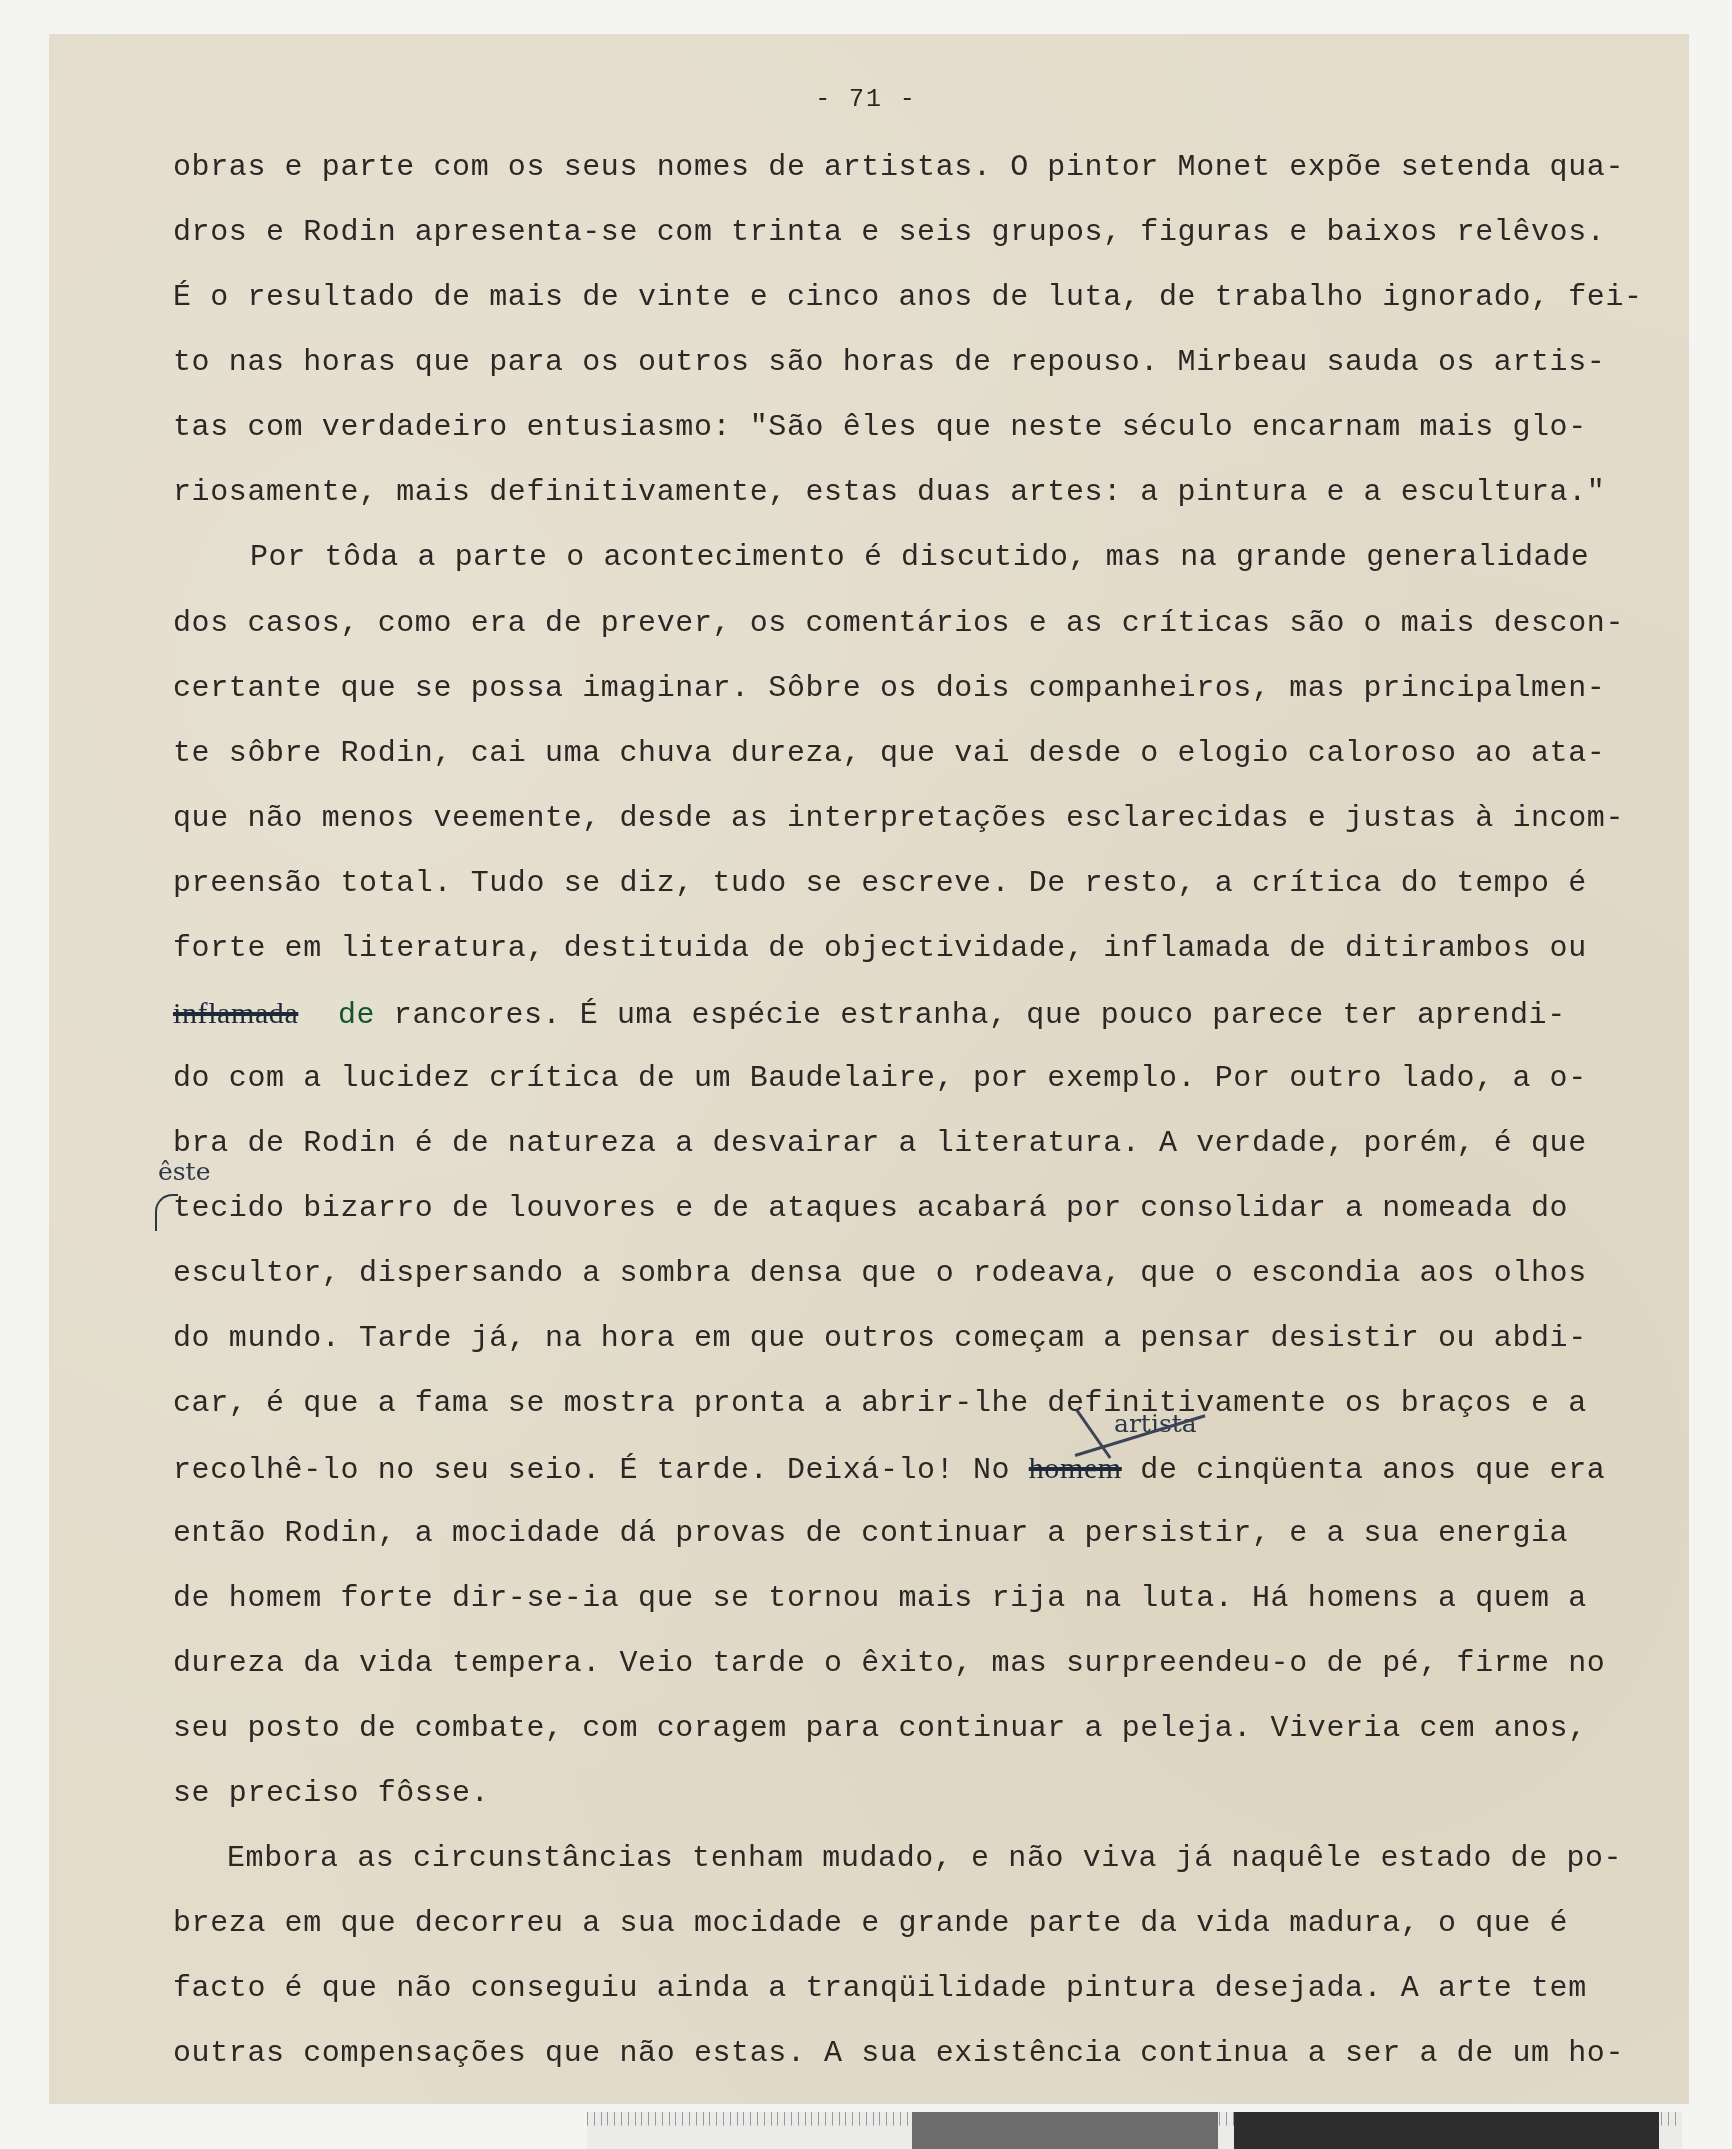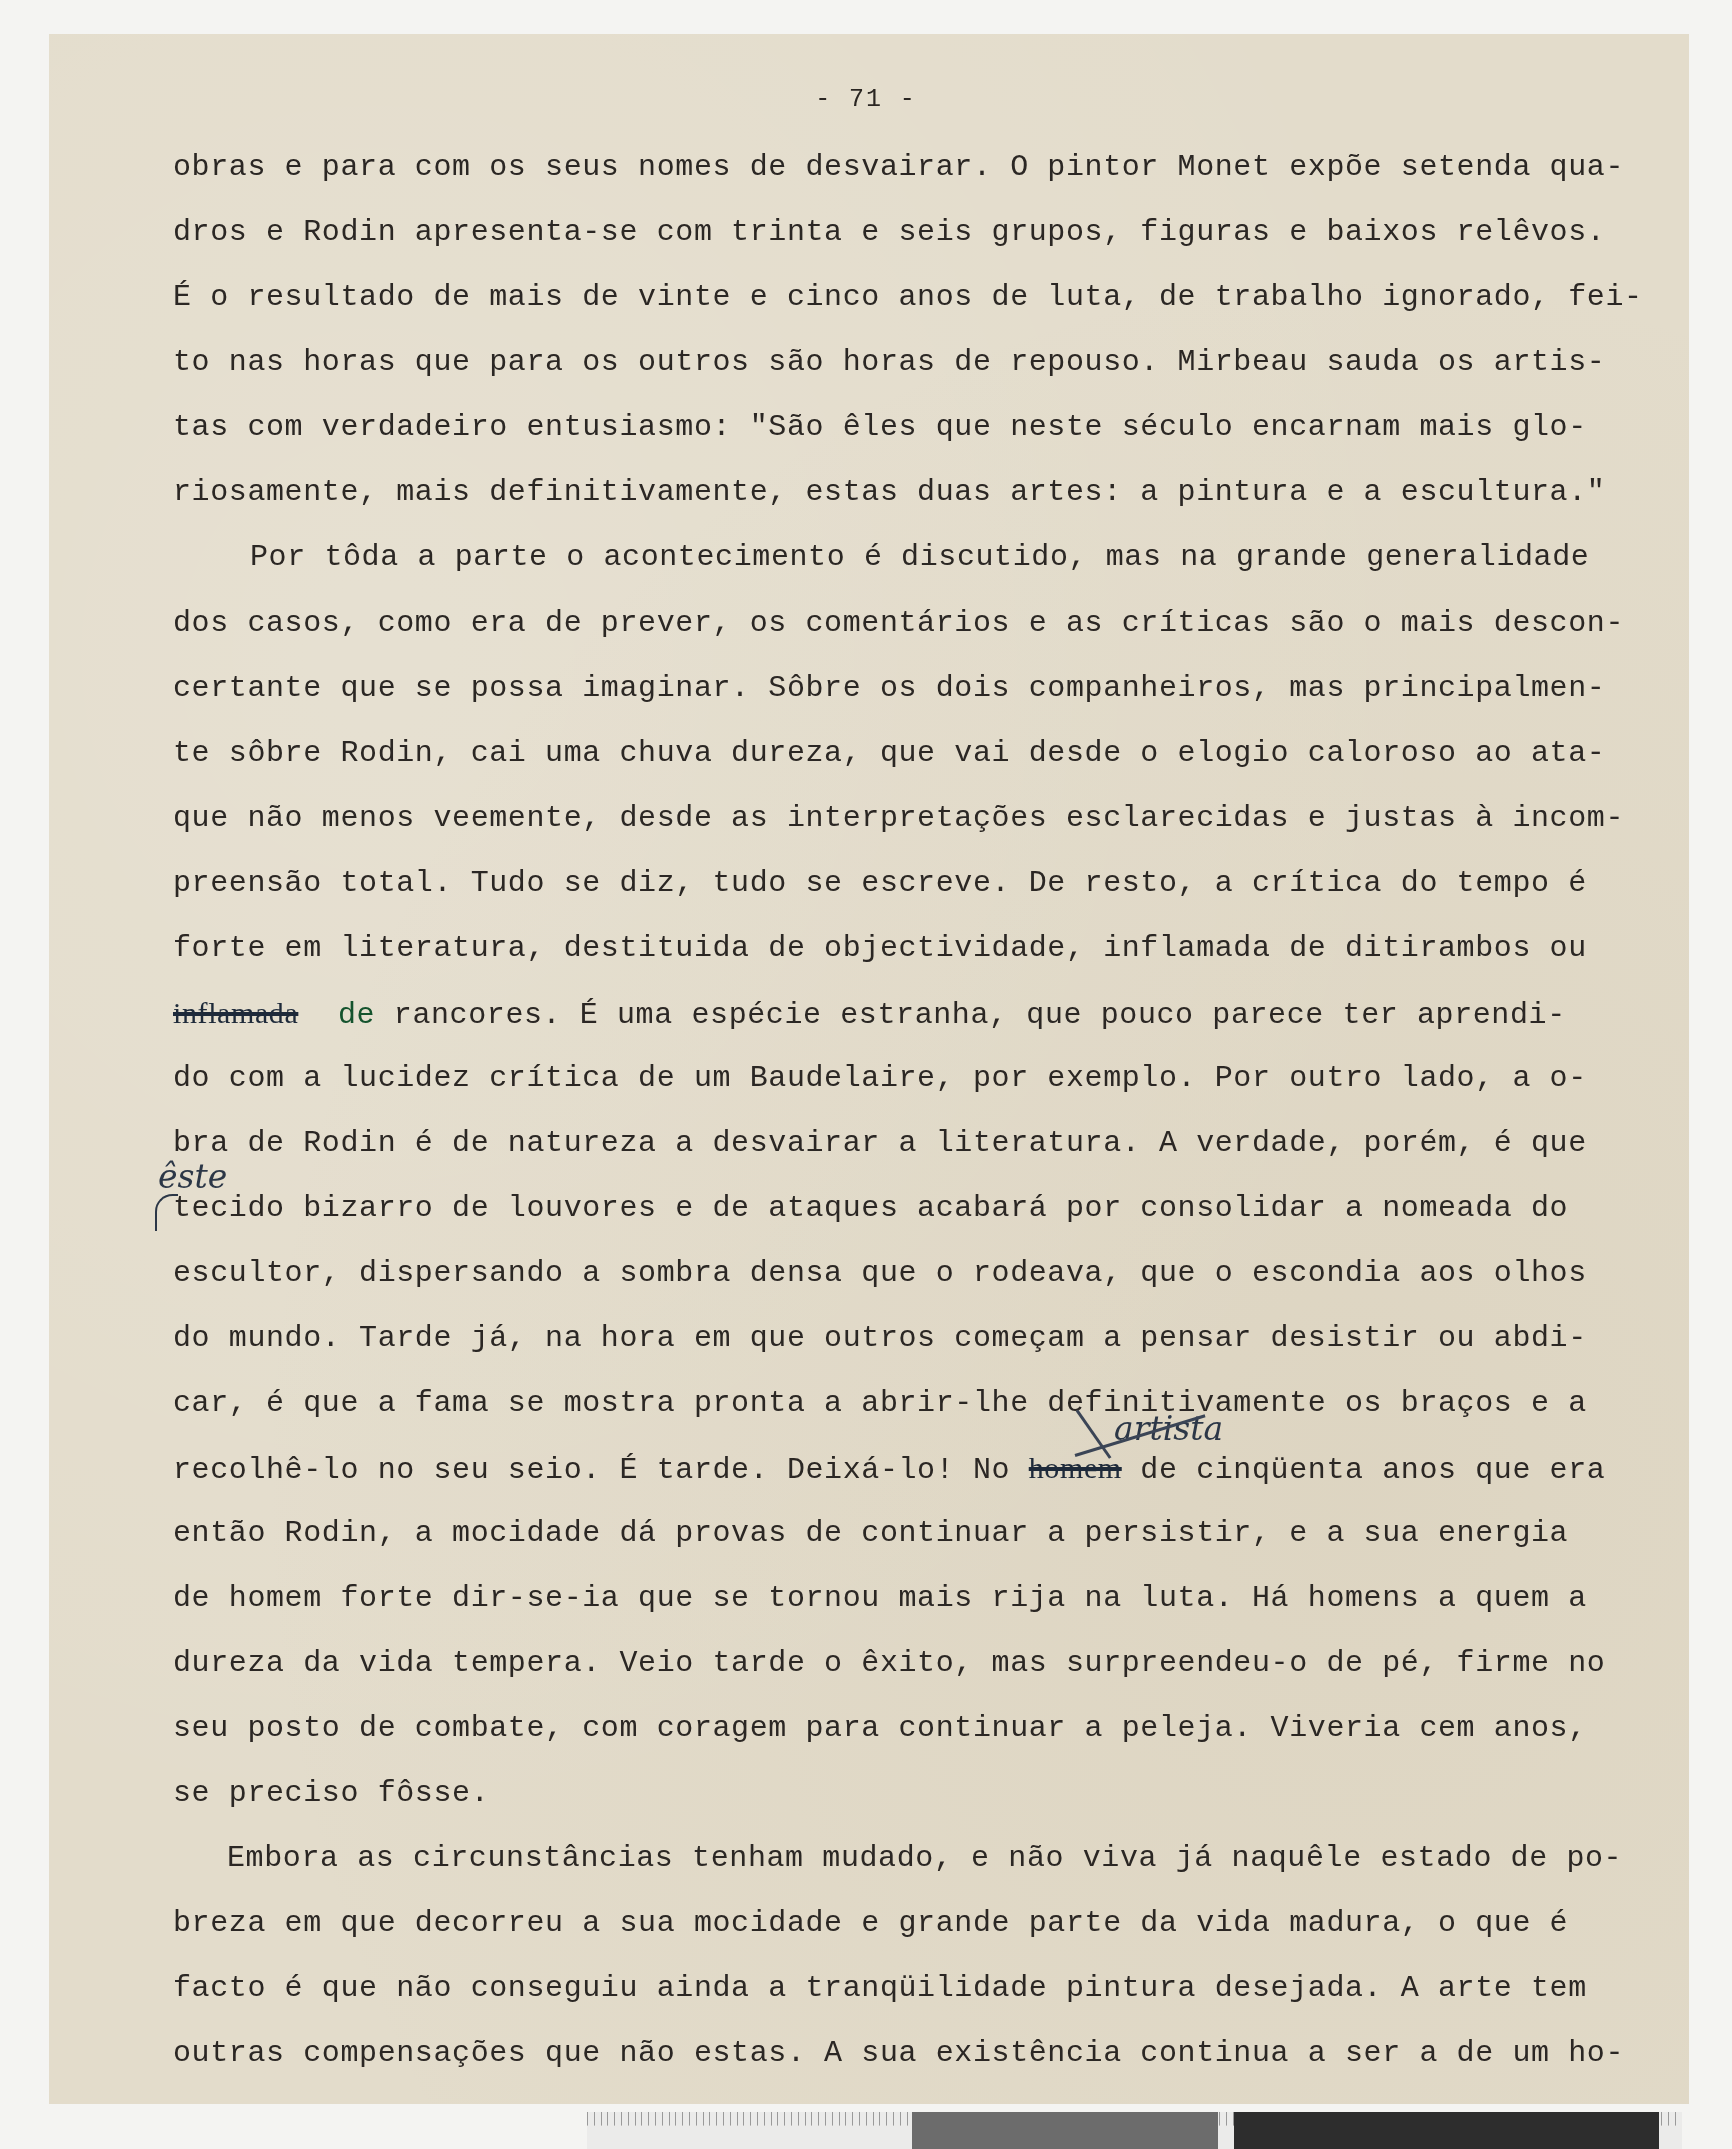--- a/index.html
+++ b/index.html
@@ -21,22 +21,22 @@
   }
   .line {
     position: absolute; left: 173px; white-space: pre;
     font-size: 30px; color: #2b2724; letter-spacing: 0.6px;
   }
   .line.indent { left: 250px; }
   .line.indent2 { left: 227px; }
   .strike { text-decoration: line-through; text-decoration-thickness: 3.9px; color: #1e2a3a; font-family: Liberation Serif, serif; }
   .ink { color: #14532d; font-weight: normal; margin-left: 21px; }
   .hand {
-    position: absolute; font-family: "DejaVu Serif", serif; font-style: italic;
-    color: #2c3747; font-size: 33px; text-align: center;
+    position: absolute; font-family: "DejaVu Serif", serif; 
+    color: #2c3747; font-size: 25px; text-align: center;
   }
   .bracket {
     position: absolute; left: 155px; top: 1194px; width: 21.3px; height: 35px;
     border-left: 2.9px solid #2c3747; border-top: 2.9px solid #2c3747; border-top-left-radius: 17.5px;
   }
   .artista-stroke {
     position: absolute; left: 1075px; top: 1454px; width: 136px; height: 2.9px;
     background: #3b4556; transform: rotate(-17deg); transform-origin: left center;
   }
   .artista-stroke2 {
@@ -52,21 +52,21 @@
   .ruler-gray { position: absolute; left: 912px; top: 2112px; width: 306px; height: 38px; background: #6c6c6c; }
   .ruler-dark { position: absolute; left: 1234px; top: 2112px; width: 425px; height: 38px; background: #2d2d2d; }
 </style>
 </head>
 <body>
 
 <div class="paper"></div>
 
 <div class="page-number">- 71 -</div>
 
-<div class="line" style="top:150px">obras e para com os seus nomes de desvairar. O pintor Monet expõe setenda qua-</div>
+<div class="line" style="top:150px">obras e parte com os seus nomes de artistas. O pintor Monet expõe setenda qua-</div>
 <div class="line" style="top:215px">dros e Rodin apresenta-se com trinta e seis grupos, figuras e baixos relêvos.</div>
 <div class="line" style="top:280px">É o resultado de mais de vinte e cinco anos de luta, de trabalho ignorado, fei-</div>
 <div class="line" style="top:345px">to nas horas que para os outros são horas de repouso. Mirbeau sauda os artis-</div>
 <div class="line" style="top:410px">tas com verdadeiro entusiasmo: "São êles que neste século encarnam mais glo-</div>
 <div class="line" style="top:475px">riosamente, mais definitivamente, estas duas artes: a pintura e a escultura."</div>
 <div class="line indent" style="top:540px">Por tôda a parte o acontecimento é discutido, mas na grande generalidade</div>
 <div class="line" style="top:606px">dos casos, como era de prever, os comentários e as críticas são o mais descon-</div>
 <div class="line" style="top:671px">certante que se possa imaginar. Sôbre os dois companheiros, mas principalmen-</div>
 <div class="line" style="top:736px">te sôbre Rodin, cai uma chuva dureza, que vai desde o elogio caloroso ao ata-</div>
 <div class="line" style="top:801px">que não menos veemente, desde as interpretações esclarecidas e justas à incom-</div>

